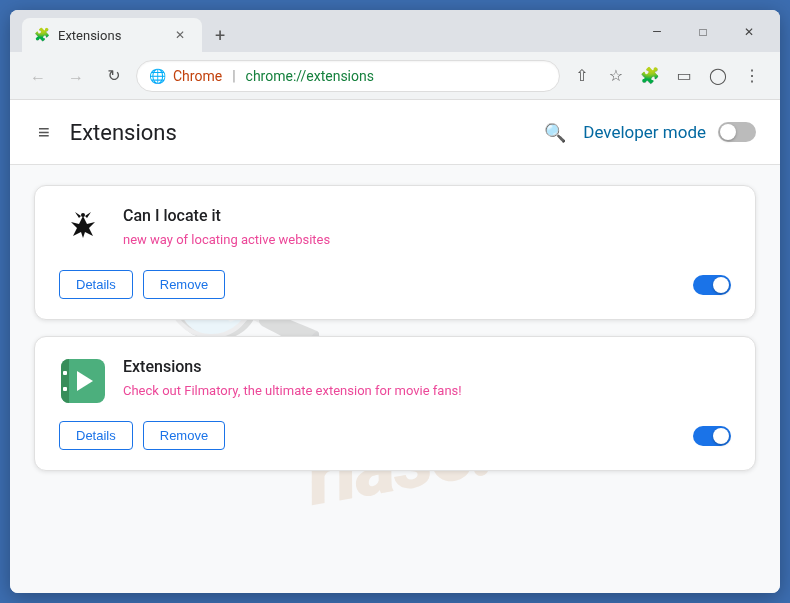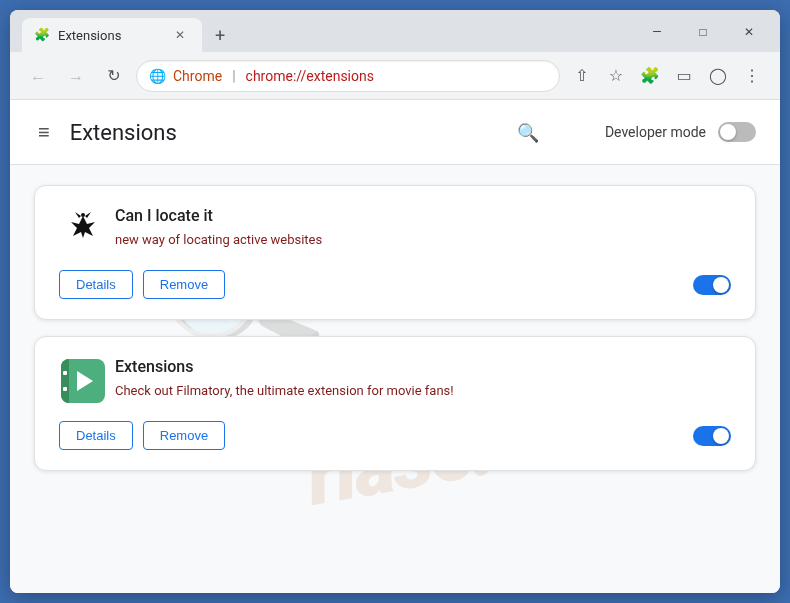--- a/index.html
+++ b/index.html
@@ -139,21 +139,21 @@
       color: #333;
       border: 1px solid #ddd;
       box-shadow: inset 0 1px 2px rgba(0,0,0,0.05);
     }
     .address-bar-favicon {
       width: 16px;
       height: 16px;
       flex-shrink: 0;
     }
     .address-text { color: #c2410c; }
-    .address-url { color: #b91c1c; }
+    .address-url { color: #15803d; }
     .address-separator { color: #999; margin: 0 2px; }
     .nav-actions {
       display: flex;
       align-items: center;
       gap: 2px;
     }
     
     .page-content {
       background: #f8f9fa;
       flex: 1;
@@ -193,23 +193,22 @@
       width: 32px;
       height: 32px;
       display: flex;
       align-items: center;
       justify-content: center;
       cursor: pointer;
       color: #555;
       font-size: 18px;
     }
     .dev-mode-label {
-      font-size: 14px;
-      color: #404040;
-      margin-left: 48px;
+      font-size: 17px;
+      color: #0369a1;
     }
     .toggle-switch {
       width: 38px;
       height: 20px;
       background: #bbb;
       border-radius: 10px;
       position: relative;
       cursor: pointer;
     }
     .toggle-switch.on { background: #1a73e8; }
@@ -251,21 +250,21 @@
     .extension-card {
       background: white;
       border-radius: 12px;
       padding: 20px 24px;
       box-shadow: 0 1px 4px rgba(0,0,0,0.1);
       border: 1px solid #e0e0e0;
     }
     .extension-top {
       display: flex;
       align-items: flex-start;
-      gap: 8px;
+      gap: 16px;
       margin-bottom: 16px;
     }
     .extension-icon {
       width: 48px;
       height: 48px;
       flex-shrink: 0;
       display: flex;
       align-items: center;
       justify-content: center;
     }
@@ -273,21 +272,21 @@
       flex: 1;
     }
     .extension-name {
       font-size: 16px;
       font-weight: 500;
       color: #202124;
       margin-bottom: 6px;
     }
     .extension-desc {
       font-size: 13px;
-      color: #7f1d1d;
+      color: #ec4899;
       line-height: 1.4;
     }
     .extension-bottom {
       display: flex;
       align-items: center;
       justify-content: space-between;
     }
     .extension-actions {
       display: flex;
       gap: 10px;

